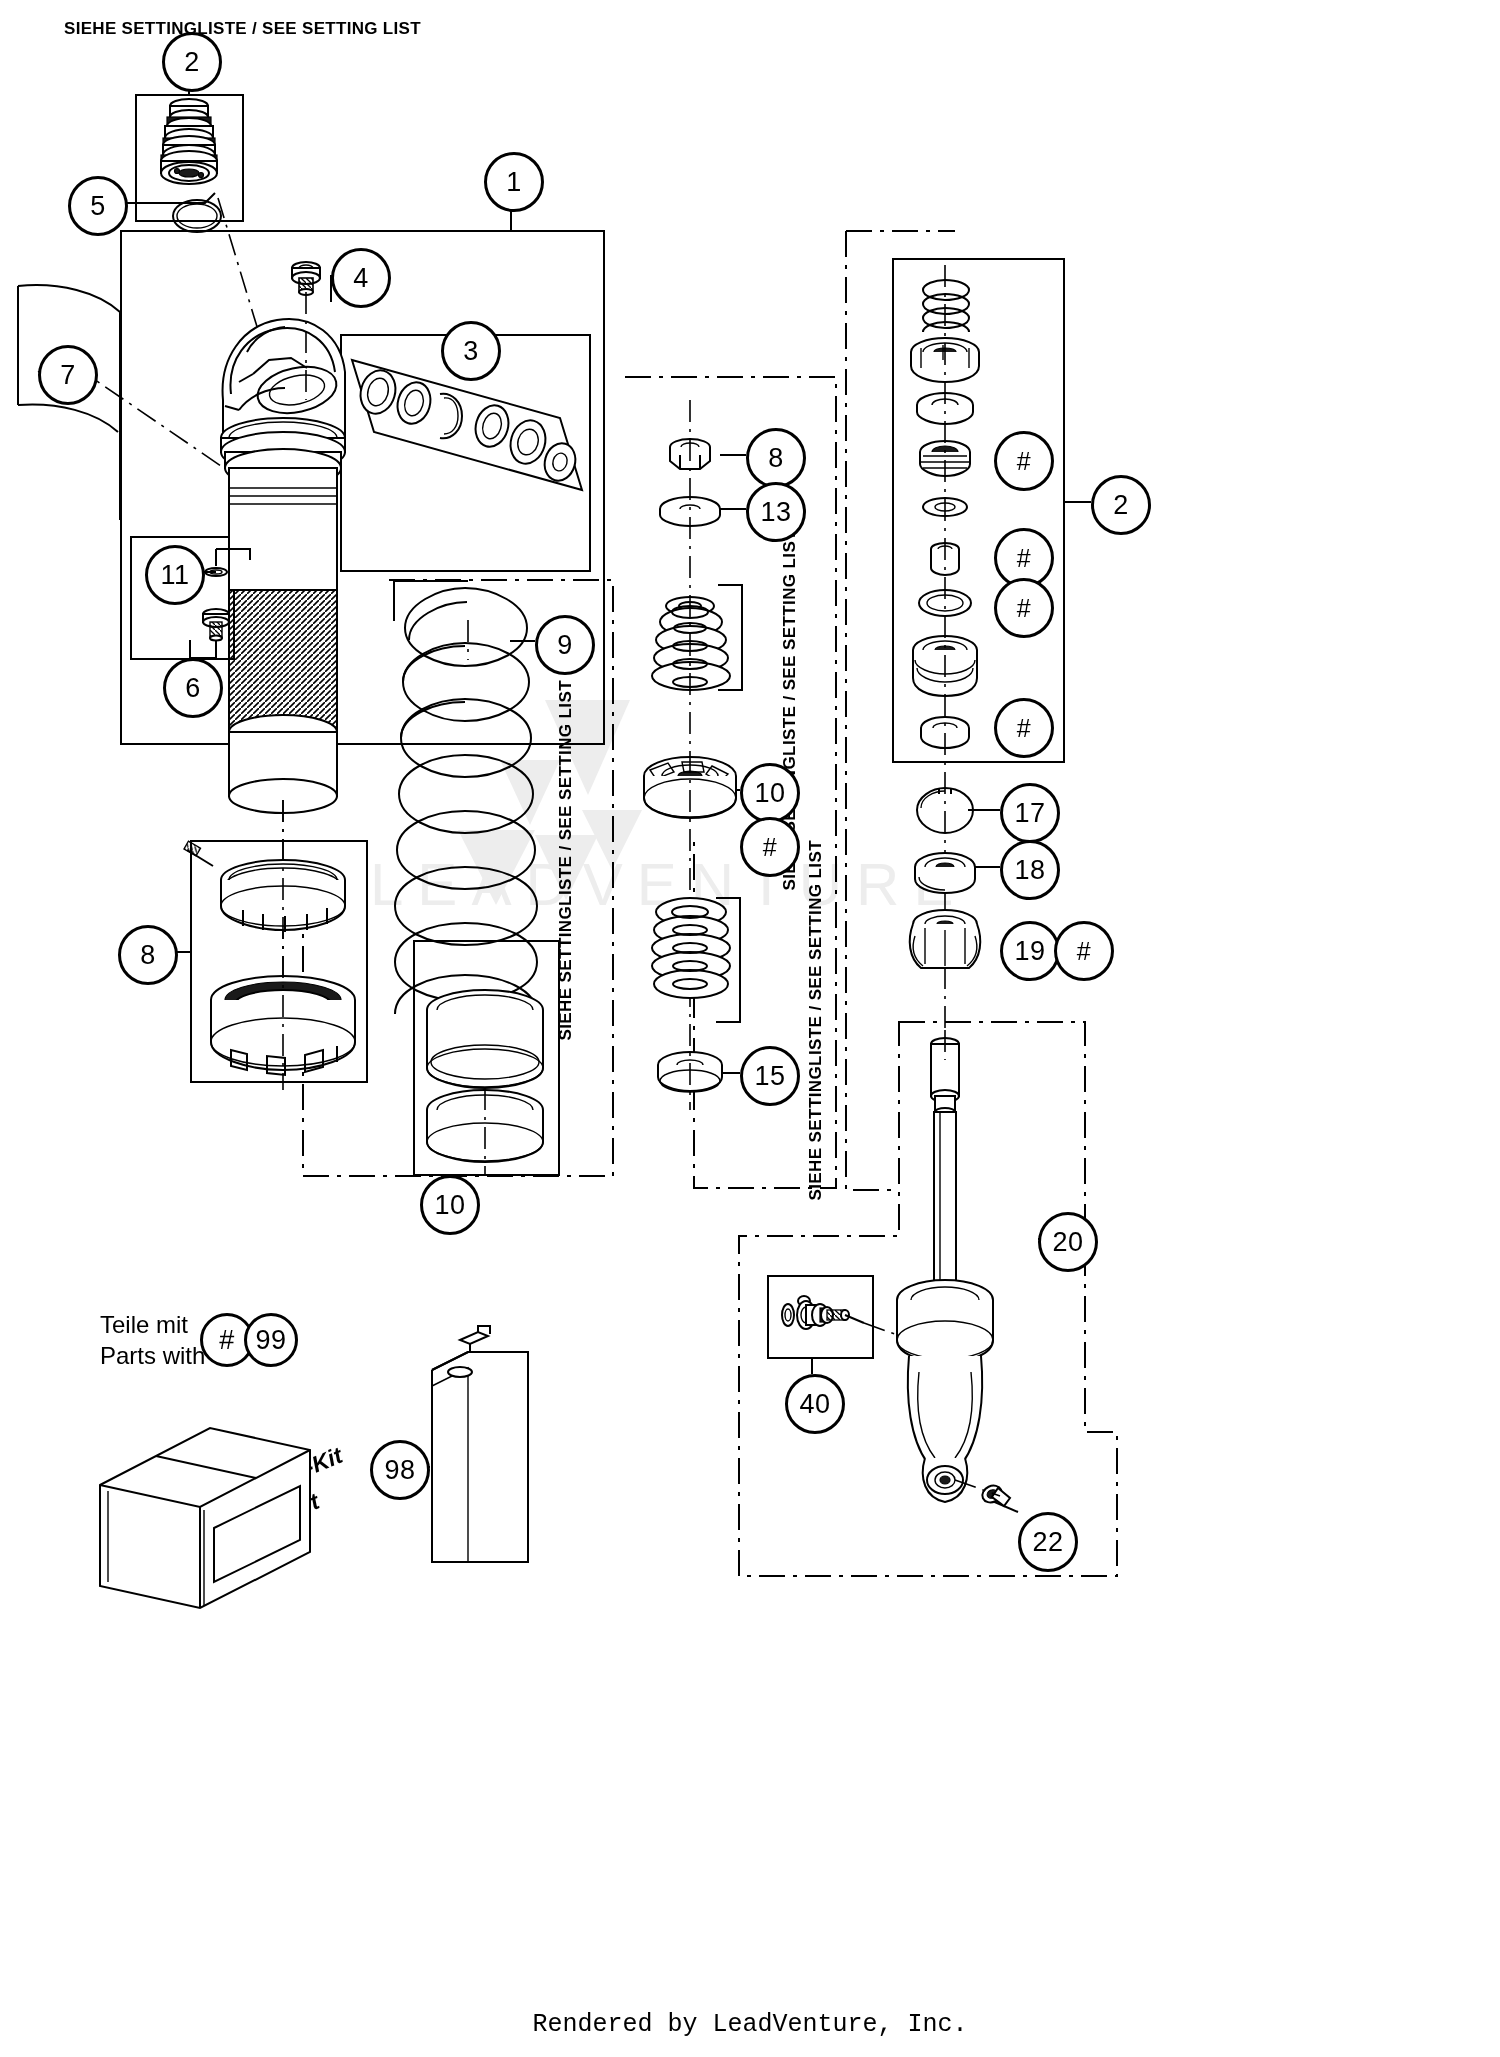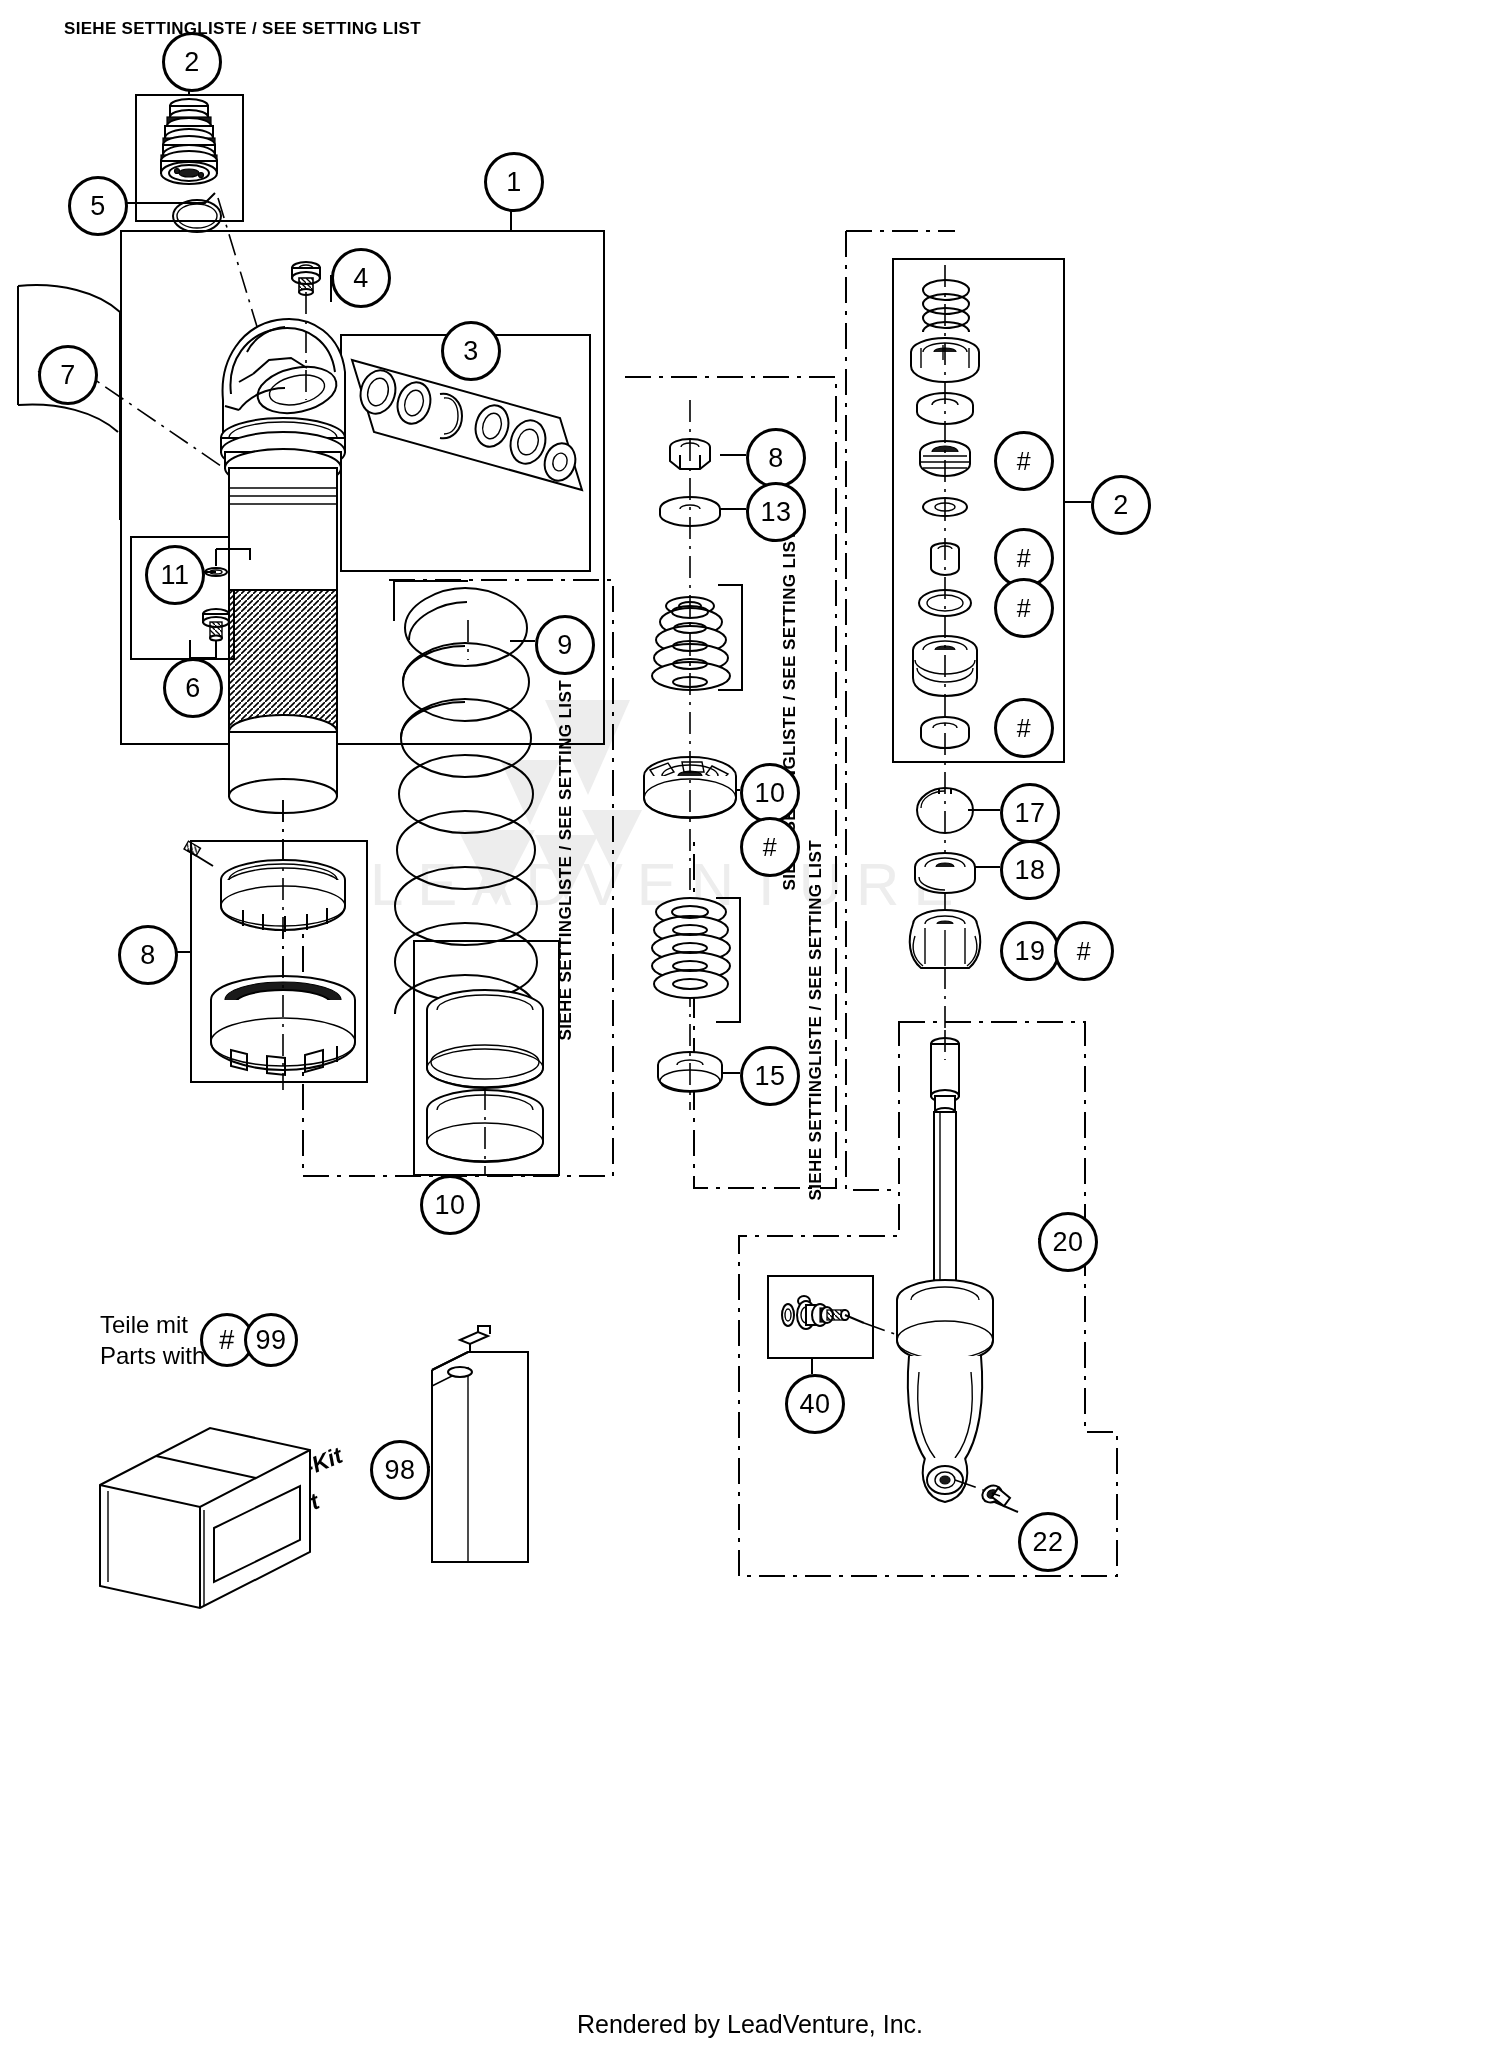--- a/index.html
+++ b/index.html
@@ -25,21 +25,21 @@
   #watermark{position:absolute;left:330px;top:700px;width:820px;height:260px;
              z-index:1;opacity:1;pointer-events:none;}
   #watermark .wmtext{position:absolute;left:40px;top:150px;font-size:60px;
              letter-spacing:14px;color:#ededed;font-weight:400;}
 
   
   #art{position:absolute;left:0;top:0;width:1500px;height:2057px;z-index:10;}
   #art svg{display:block;}
 
   .footer{position:absolute;left:0;top:2010px;width:1500px;text-align:center;
-          font-size:25px;font-family:Liberation Sans, sans-serif;}
+          font-size:25px;font-family:Liberation Mono, monospace;}
 
   .legendlabel{position:absolute;font-size:24px;line-height:1.25;font-weight:400;}
   .kitlabel{position:absolute;font-size:23px;font-weight:700;font-style:italic;}
 </style>
 </head>
 <body>
 
 <div id="watermark">
   <svg width="820" height="260" viewBox="0 0 820 260" xmlns="http://www.w3.org/2000/svg">
     <g fill="#ededed">

